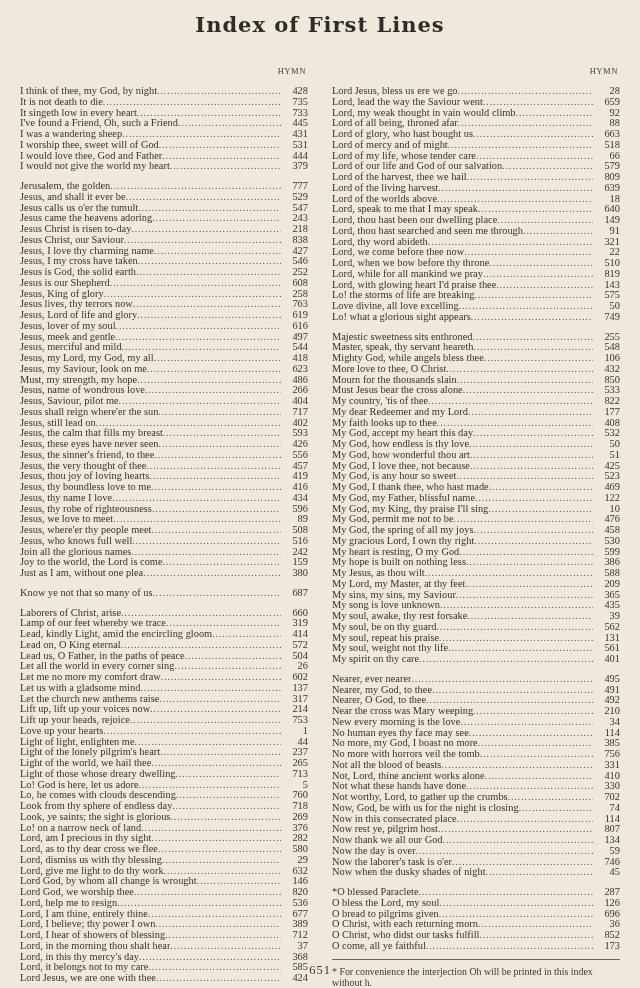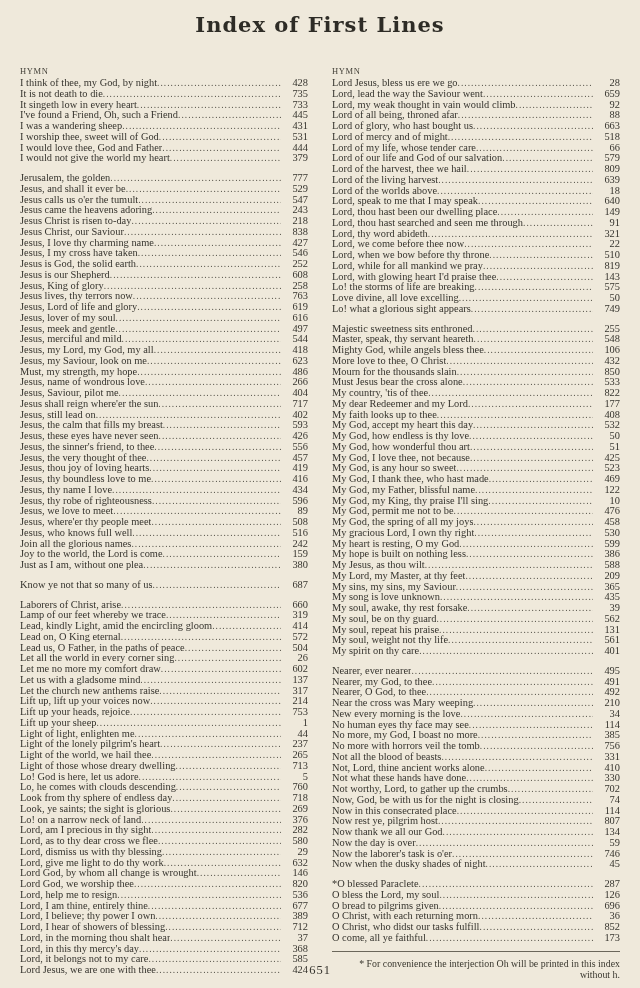--- a/index.html
+++ b/index.html
@@ -21,25 +21,26 @@
     font-family:"DejaVu Serif", serif;
     font-weight:bold;
     font-size:21px;
     letter-spacing:1px;
     margin:0 0 9px 0;
     color:#2e2c26;
   }
   .cols{display:flex;gap:24px;flex:1;min-height:0;}
   .col{flex:1;min-width:0;}
   .hymn-head{
+    text-align:right;
     font-size:8.5px;
     letter-spacing:0.6px;
     color:#45423a;
     padding-right:2px;
-    margin-bottom:2px;
+    margin-bottom:10px;
   }
   .group{margin-bottom:9px;}
   .group:last-child{margin-bottom:0;margin-top:6px;}
   .entry{
     display:flex;
     align-items:baseline;
     font-size:10.4px;
     line-height:10.75px;
     white-space:nowrap;
   }
@@ -52,21 +53,20 @@
   }
   .entry .n{margin-left:3px;min-width:24px;text-align:right;flex-shrink:0;}
   .footnote{
     margin-top:7px;
     border-top:1px solid #6b675b;
     padding-top:6px;
     font-size:9.9px;
     line-height:11.5px;
     white-space:normal;
     color:#3a382f;
-    text-align:right;
   }
   .pageno{
     text-align:center;
     font-size:12.5px;
     letter-spacing:1px;
     margin:4px 0 10px 0;
   }
 </style>
 </head>
 <body>
@@ -363,21 +363,21 @@
               <span class="t">Lift up, lift up your voices now</span>
               <span class="dots"></span>
               <span class="n">214</span>
             </div>
             <div class="entry">
               <span class="t">Lift up your heads, rejoice</span>
               <span class="dots"></span>
               <span class="n">753</span>
             </div>
             <div class="entry">
-              <span class="t">Lift up your sheep</span>
+              <span class="t">Love up your hearts</span>
               <span class="dots"></span>
               <span class="n">1</span>
             </div>
             <div class="entry">
               <span class="t">Light of light, enlighten me</span>
               <span class="dots"></span>
               <span class="n">44</span>
             </div>
             <div class="entry">
               <span class="t">Light of the lonely pilgrim's heart</span>

